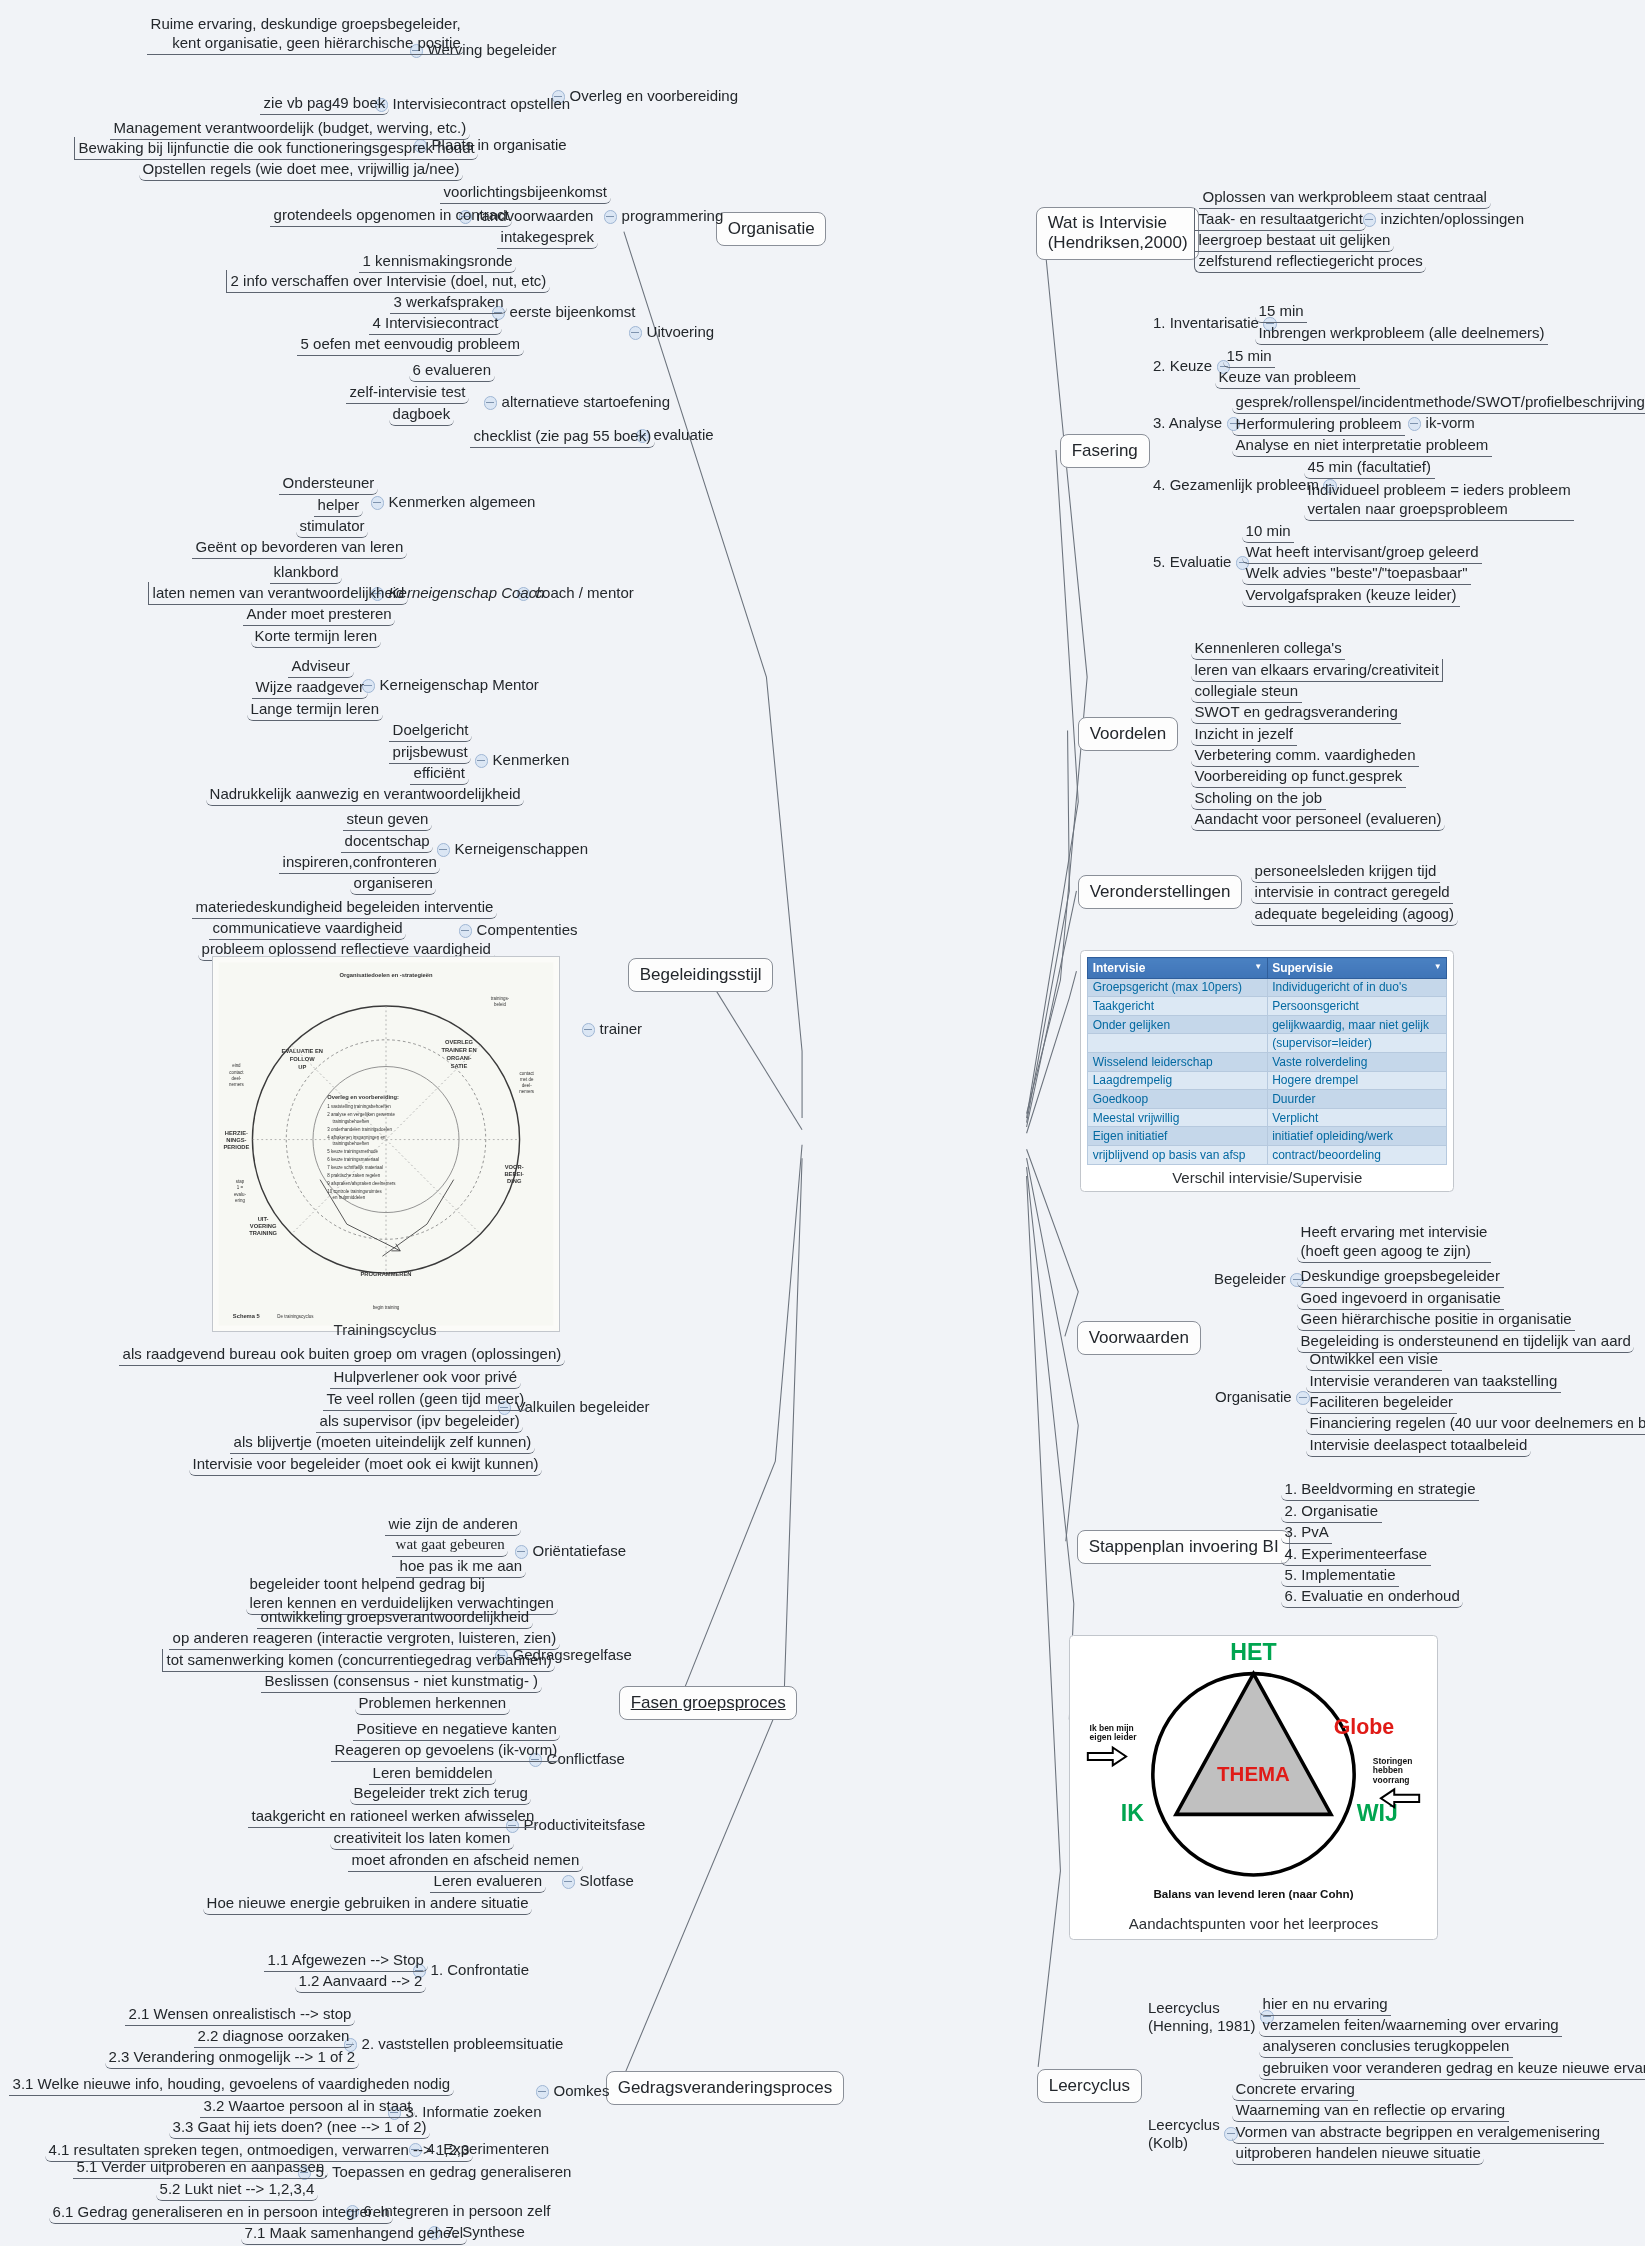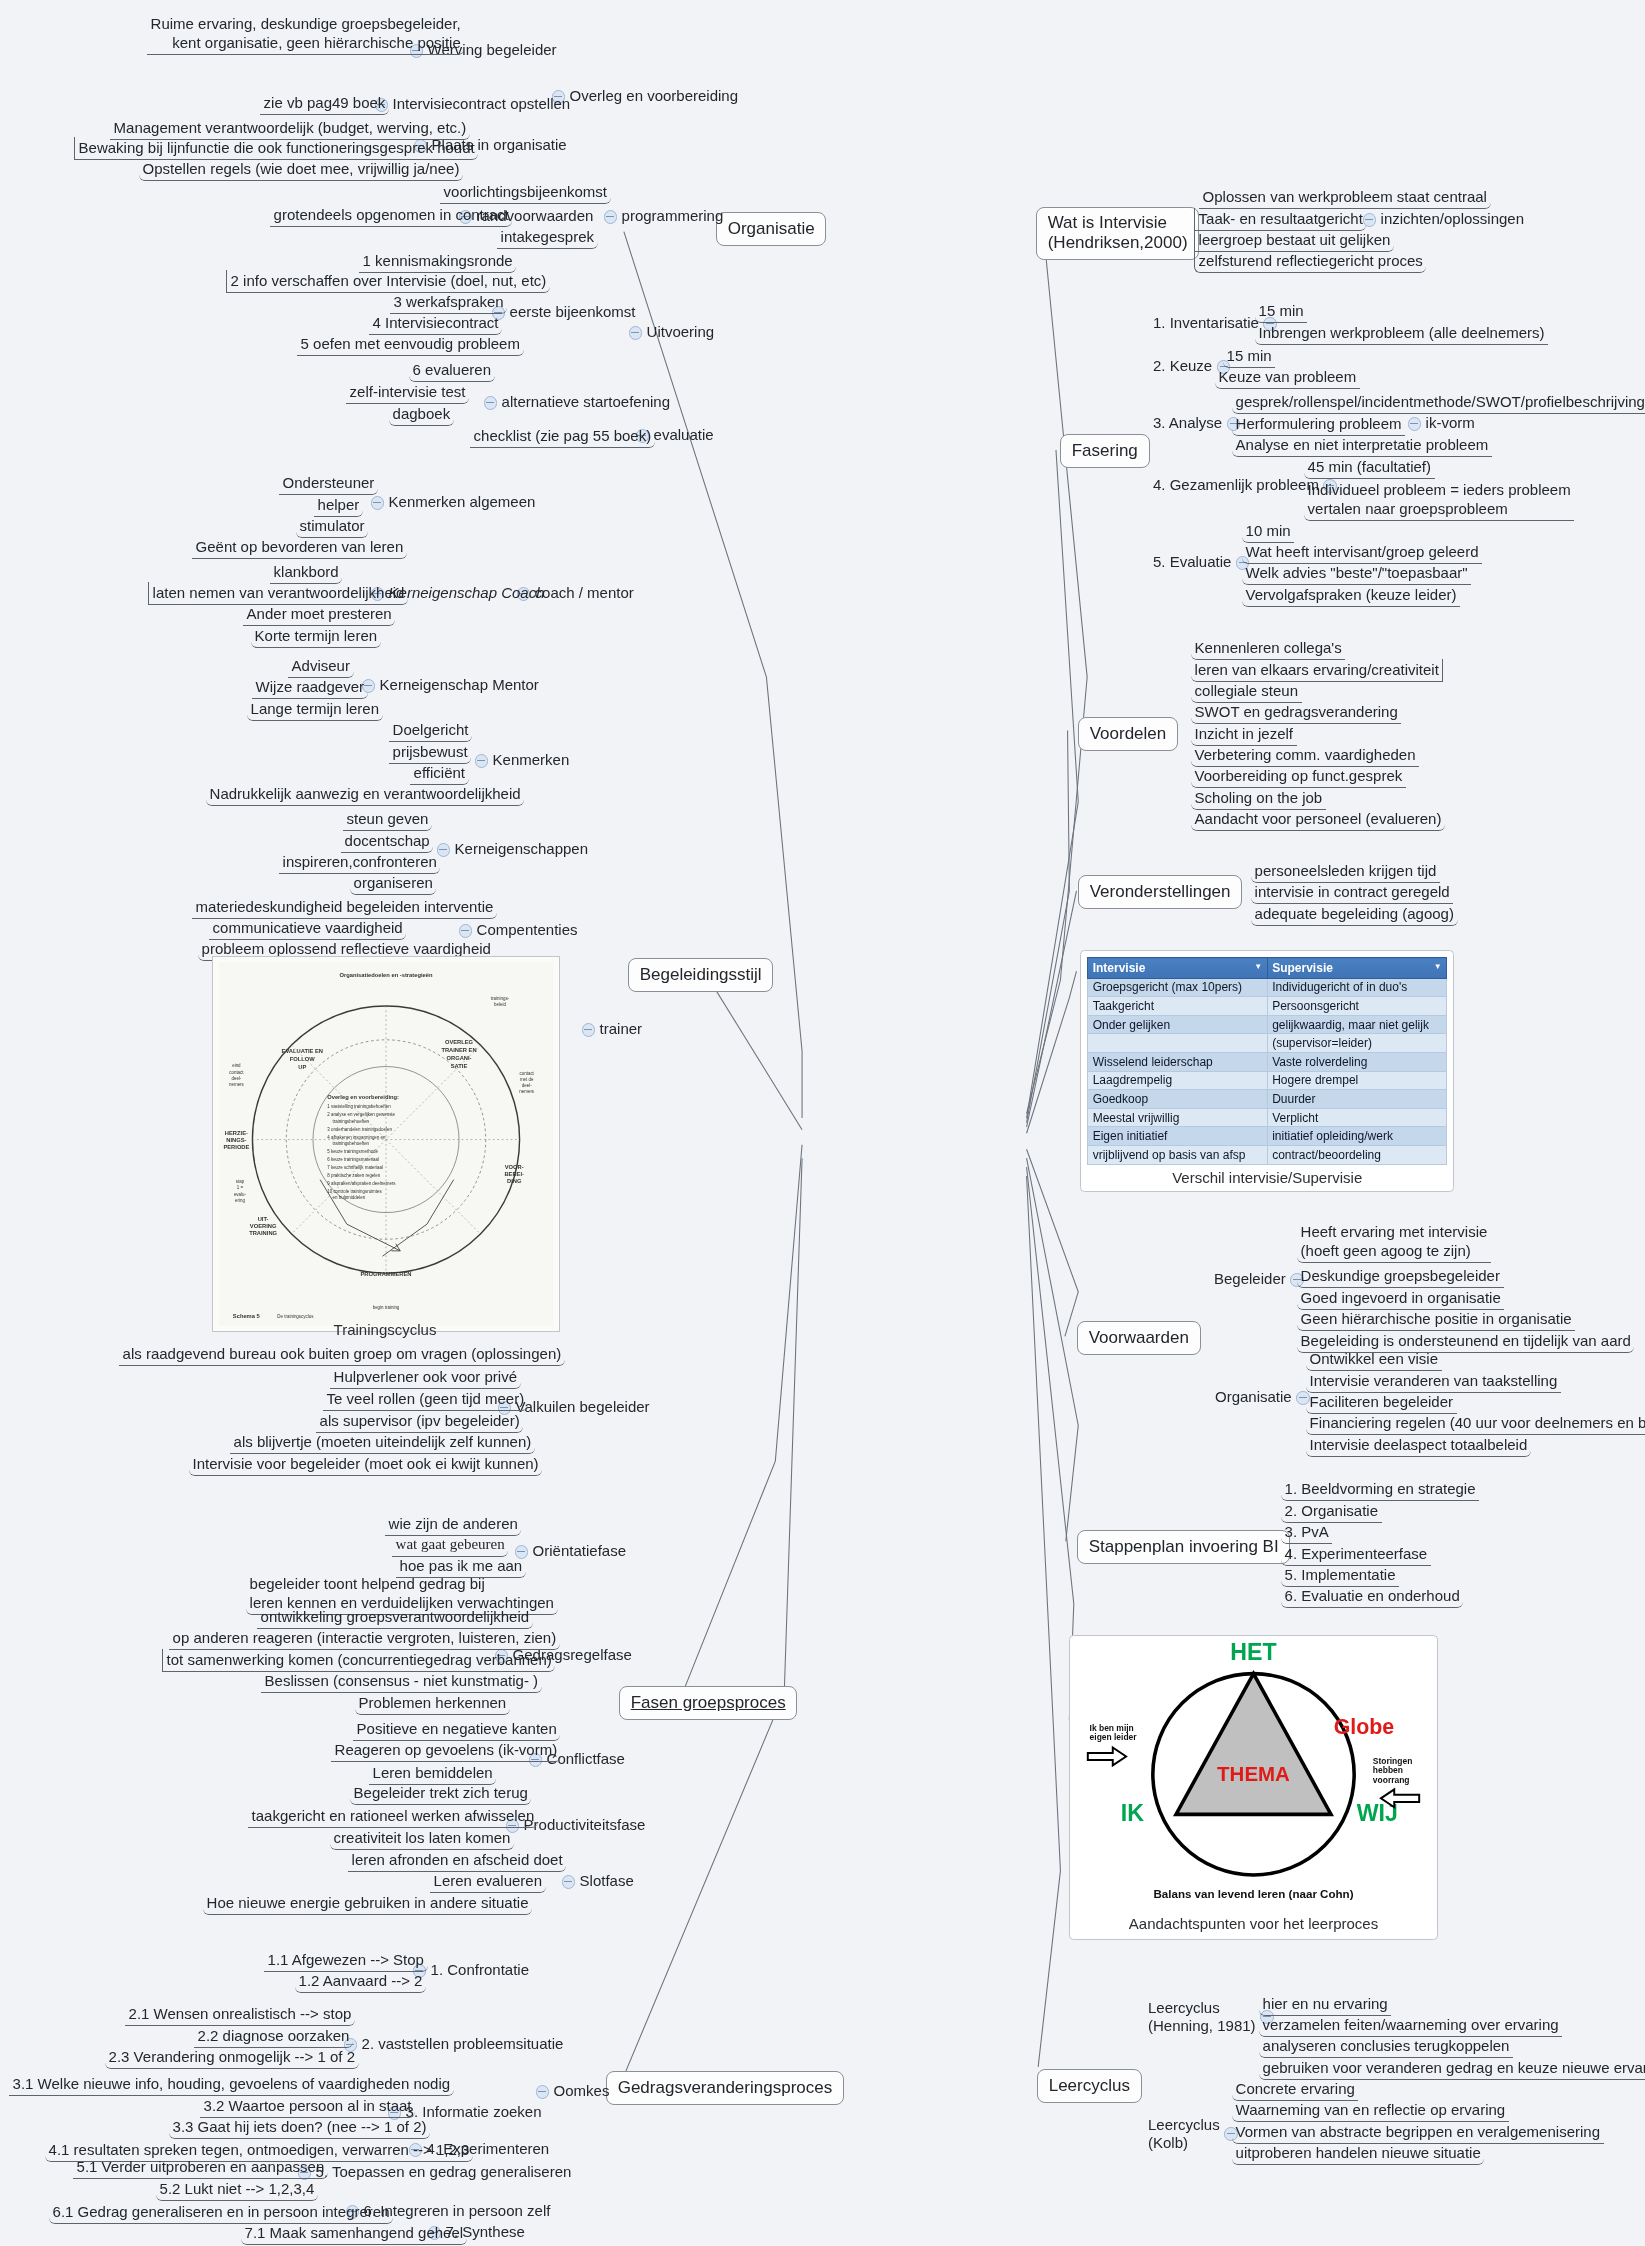--- a/index.html
+++ b/index.html
@@ -48,21 +48,21 @@
     background:#ffffff;border:0.9px solid #c2c6cc;border-radius:4.5px;
     padding:6.2px 6.2px 3.6px 6.2px;
   }
   table.vs{border-collapse:collapse;width:100%;font-size:12px;table-layout:fixed;}
   table.vs th{
     background:linear-gradient(180deg,#4a81c2 0%,#3f74b7 100%);
     color:#fff;text-align:left;font-weight:bold;padding:2.7px 4.5px;border:0.9px solid #2f5e9b;
     font-size:12px;
   }
   table.vs th .caret{float:right;font-size:8px;line-height:12.5px;}
-  table.vs td{padding:1.8px 4.5px;border:0.9px solid #b6c9de;color:#0f172a;}
+  table.vs td{padding:1.8px 4.5px;border:0.9px solid #b6c9de;color:#0369a1;}
   tr.a td{background:#c5d7ea;}
   tr.b td{background:#dce8f4;}
   #tablecaption{text-align:center;font-size:15px;color:#2b2f33;padding:4.5px 0 1.8px 0;}
   
   #cohncard{
     position:absolute;left:1069px;top:1635px;width:367px;height:303px;
     background:#fff;border:0.9px solid #c2c6cc;border-radius:4.5px;
   }
   #cohncaption{position:absolute;left:0;right:0;bottom:7.1px;text-align:center;font-size:15px;color:#2b2f33;}
   
@@ -333,21 +333,21 @@
 
 <div class="node" style="left:501px;top:1815px;">
   <span class="collapse"></span><span>Productiviteitsfase</span>
 </div>
 <div class="node leaf ln ra" style="left:248px;top:1805px;">taakgericht en rationeel werken afwisselen</div>
 <div class="node leaf ln ra la" style="left:330px;top:1827px;">creativiteit los laten komen</div>
 
 <div class="node" style="left:557px;top:1871px;">
   <span class="collapse"></span><span>Slotfase</span>
 </div>
-<div class="node leaf ln ra" style="left:348px;top:1849px;">leren afronden en afscheid doet</div>
+<div class="node leaf ln ra" style="left:348px;top:1849px;">moet afronden en afscheid nemen</div>
 <div class="node leaf ln ra" style="left:430px;top:1870px;">Leren evalueren</div>
 <div class="node leaf ln ra la" style="left:203px;top:1892px;">Hoe nieuwe energie gebruiken in andere situatie</div>
 
 <div class="node box" style="left:606px;top:2071px;">Gedragsveranderingsproces</div>
 
 <div class="node" style="left:531px;top:2081px;">
   <span class="collapse"></span><span>Oomkes</span>
 </div>
 
 <div class="node" style="left:408px;top:1960px;">

